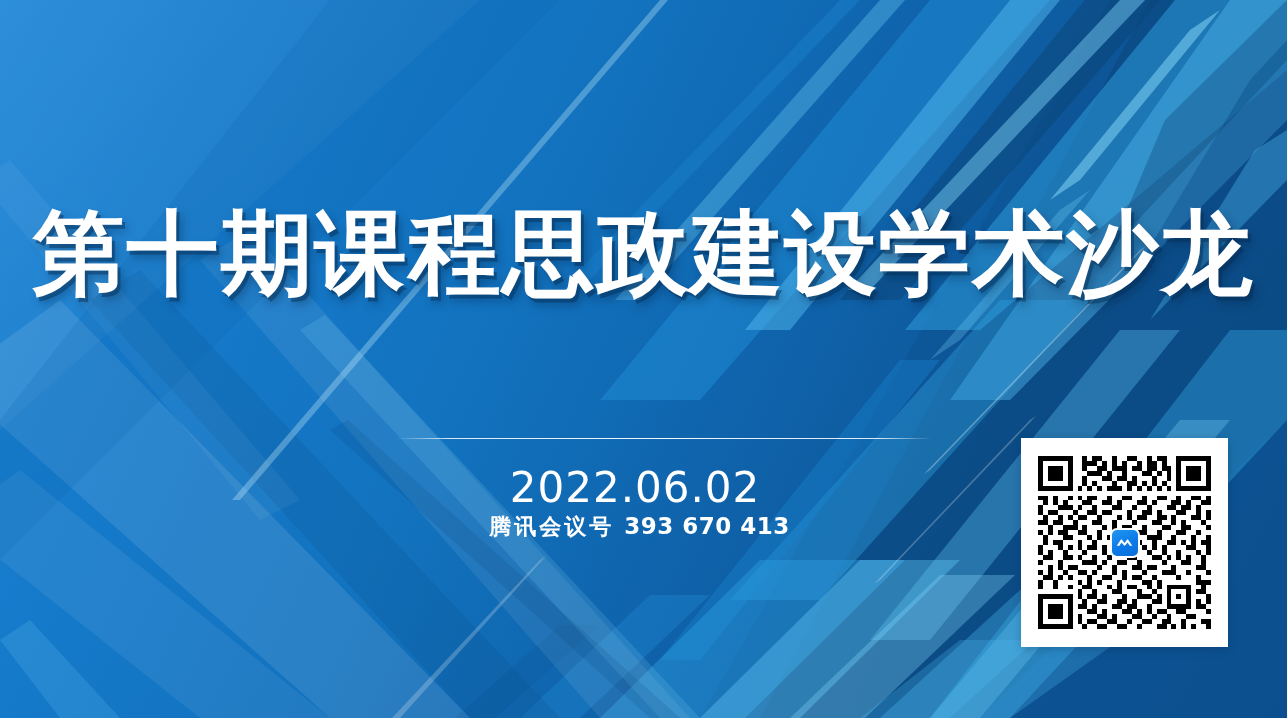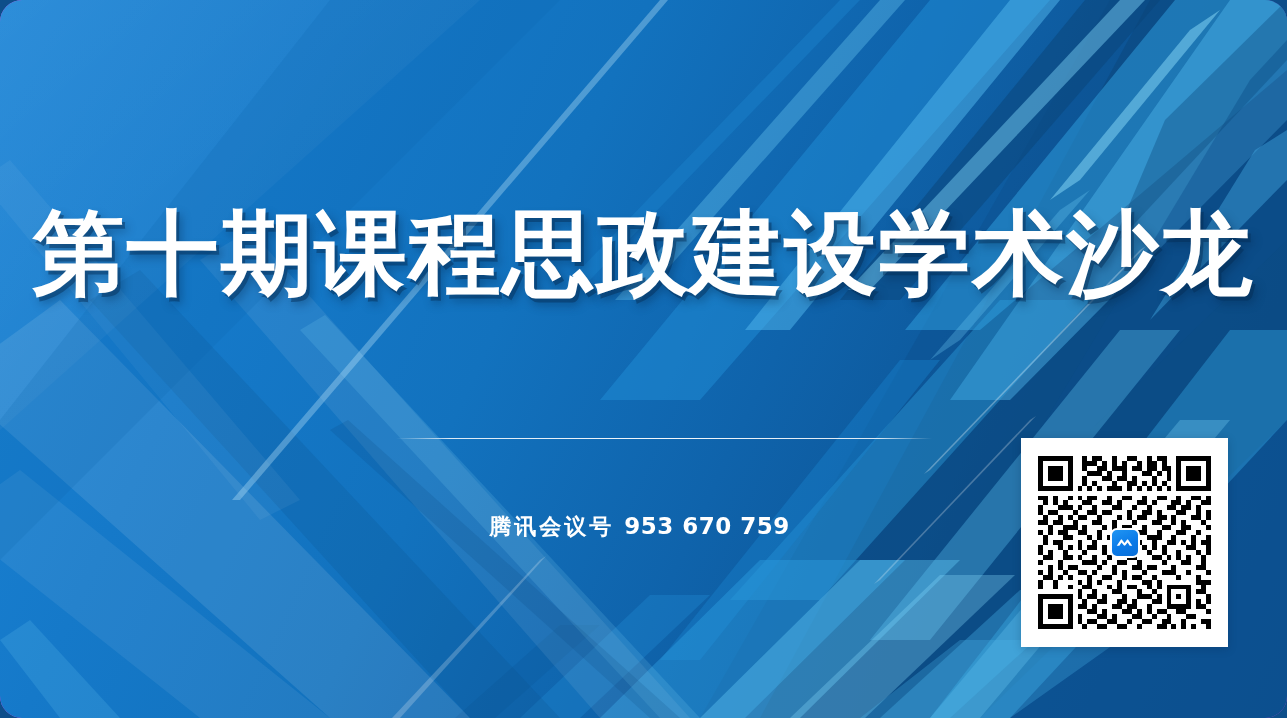--- a/index.html
+++ b/index.html
@@ -11,21 +11,20 @@
   body {
     font-family: "Liberation Sans", "DejaVu Sans", sans-serif;
   }
 
   #poster {
     position: relative;
     width: 1287px;
     height: 718px;
     overflow: hidden;
     background: #d946ef;
-    border-radius: 22px;
   }
 
   
   .bg-layer {
     position: absolute;
     inset: 0;
     overflow: hidden;
   }
   .bg-base {
     position: absolute;
@@ -267,23 +266,24 @@
     </svg>
   </div>
 
   <div class="content">
 
     <h1 id="main-title">第十期课程思政建设学术沙龙</h1>
 
 
     <div id="divider"></div>
 
+    <div id="event-date">2022.06.02</div>
 
     <div id="meeting-line">
-      <span class="mtg-label">腾讯会议号</span><span class="mtg-number">953 670 759</span>
+      <span class="mtg-label">腾讯会议号</span><span class="mtg-number">393 670 413</span>
     </div>
 
     <div id="qr-card">
       <div id="qr-inner">
         <svg viewBox="0 0 37 37" shape-rendering="crispEdges">
           <rect width="37" height="37" fill="#ffffff"></rect>
           <g fill="#000000">
 
             <rect x="1" y="1" width="7" height="1"></rect>
               <rect x="1" y="7" width="7" height="1"></rect>

